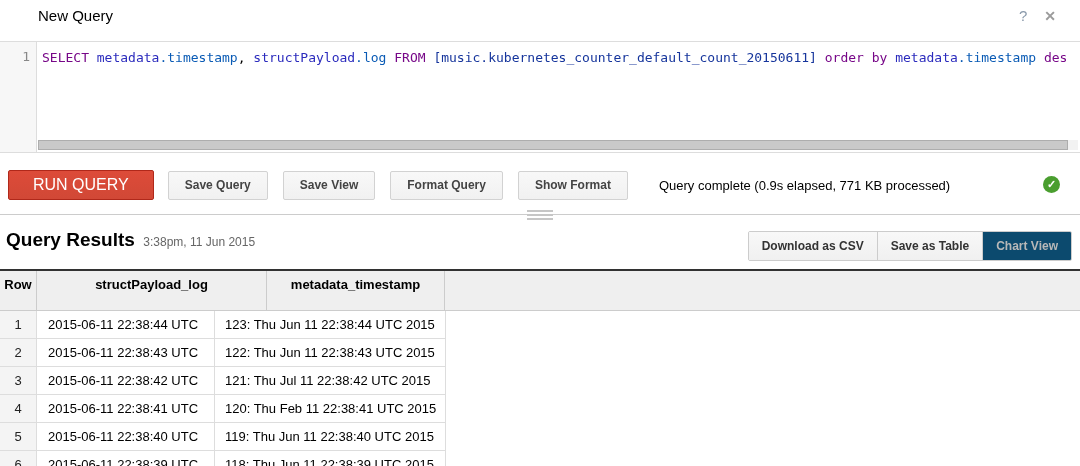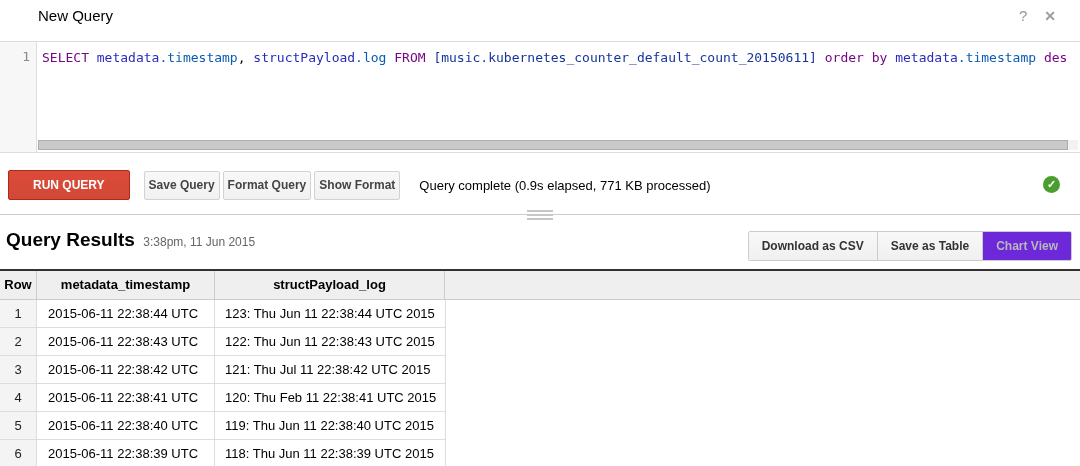--- a/index.html
+++ b/index.html
@@ -46,25 +46,25 @@
     position: absolute; left: 38px; right: 2px; bottom: 2px; height: 10px;
     background: #f2f2f2;
   }
   .hscroll .thumb { height: 100%; width: 99%; background: #c9c9c9; border: 1px solid #adadad; }
 
   
   .toolbar { position: absolute; top: 170px; left: 8px; right: 8px; height: 30px; display: flex; align-items: center; }
   .btn-run {
     height: 30px; padding: 0 24px; margin-right: 14px;
     background: linear-gradient(#dd4b39, #d14836); color: #fff;
-    font-size: 12px; font-weight: bold; border: 1px solid #b0281a; border-radius: 2px;
+    font-size: 16px; font-weight: normal; border: 1px solid #b0281a; border-radius: 2px;
     font-family: "Liberation Sans", sans-serif; cursor: pointer;
   }
   .gbtn {
-    height: 29px; padding: 0 4px; margin-right: 3px;
+    height: 29px; padding: 0 16px; margin-right: 15px;
     background: linear-gradient(#f8f8f8, #f1f1f1); color: #444;
     font-size: 12px; font-weight: bold; border: 1px solid #d2d2d2; border-radius: 2px;
     font-family: "Liberation Sans", sans-serif; cursor: pointer;
   }
   .status-text { margin-left: 16px; font-size: 13px; color: #000; }
   .status-check {
     position: absolute; right: 12px; top: 6px; width: 17px; height: 17px;
     border-radius: 50%; background: #4a9e2f; color: #fff;
     font-size: 11px; line-height: 17px; text-align: center; font-weight: bold;
   }
@@ -85,26 +85,26 @@
     position: absolute; right: 0; top: 2px; display: flex;
     border: 1px solid #ccc; border-radius: 2px; overflow: hidden; justify-content: center;
   }
   .action {
     height: 28px; line-height: 28px; padding: 0 13px;
     font-size: 12px; font-weight: bold; color: #333;
     background: linear-gradient(#f8f8f8, #f0f0f0);
     border-left: 1px solid #ccc; cursor: pointer; white-space: nowrap;
   }
   .action:first-child { border-left: none; }
-  .action.disabled { color: #b8b8b8; background: #6d28d9; cursor: default; }
+  .action.disabled { color: #b8b8b8; background: #0c4a6e; cursor: default; }
 
   
   .rtable { position: absolute; top: 269px; left: 0; right: 0; border-top: 2px solid #323232; }
   .thead {
-    display: flex; height: 29px; background: #efefef;
+    display: flex; height: 40px; background: #efefef;
     border-bottom: 1px solid #ccc; font-size: 13px; font-weight: bold;
   }
   .th { text-align: center; line-height: 28px; border-right: 1px solid #ccc; height: 100%; }
   .th.c0 { width: 37px; }
   .th.c1 { width: 178px; }
   .th.c2 { width: 230px; }
   .th.filler { flex: 1; border-right: none; }
   .tbody { width: 446px; }
   .trow { display: flex; height: 28px; border-bottom: 1px solid #ddd; font-size: 13px; }
   .td { line-height: 27px; height: 100%; white-space: nowrap; overflow: hidden; }
@@ -130,20 +130,21 @@
   <code class="code"><span class="tk-keyword">SELECT</span><span class="tk-plain"> </span><span class="tk-identifier">metadata</span><span class="tk-field">.timestamp</span><span class="tk-plain">, </span><span class="tk-identifier">structPayload</span><span class="tk-field">.log</span><span class="tk-plain"> </span><span class="tk-keyword">FROM</span><span class="tk-plain"> </span><span class="tk-table-ref">[music.kubernetes_counter_default_count_20150611]</span><span class="tk-plain"> </span><span class="tk-keyword">order</span><span class="tk-plain"> </span><span class="tk-keyword">by</span><span class="tk-plain"> </span><span class="tk-identifier">metadata</span><span class="tk-field">.timestamp</span><span class="tk-plain"> </span><span class="tk-keyword">des</span></code>
   <div class="hscroll">
     <div class="thumb"></div>
   </div>
 </div>
 
 <div class="toolbar">
   <button class="btn-run">RUN QUERY</button>
   <span style="display:flex;align-items:center;">
       <button class="gbtn">Save Query</button>
+      <button class="gbtn">Save View</button>
       <button class="gbtn">Format Query</button>
       <button class="gbtn">Show Format</button>
     </span>
   <span class="status-text">Query complete (0.9s elapsed, 771 KB processed)</span>
   <span class="status-check">✓</span>
 </div>
 
 <div class="divider">
   <div class="grip"></div>
 </div>
@@ -154,22 +155,22 @@
   <div class="action-group">
       <div class="action">Download as CSV</div>
       <div class="action">Save as Table</div>
       <div class="action disabled">Chart View</div>
     </div>
 </div>
 
 <div class="rtable">
   <div class="thead">
       <div class="th c0">Row</div>
+      <div class="th c2">structPayload_log</div>
       <div class="th c1">metadata_timestamp</div>
-      <div class="th c2">structPayload_log</div>
       <div class="th filler"></div>
     </div>
   <div class="tbody">
       <div class="trow">
         <div class="td c0">1</div>
         <div class="td c1">2015-06-11 22:38:44 UTC</div>
         <div class="td c2">123: Thu Jun 11 22:38:44 UTC 2015</div>
       </div>
       <div class="trow">
         <div class="td c0">2</div>

